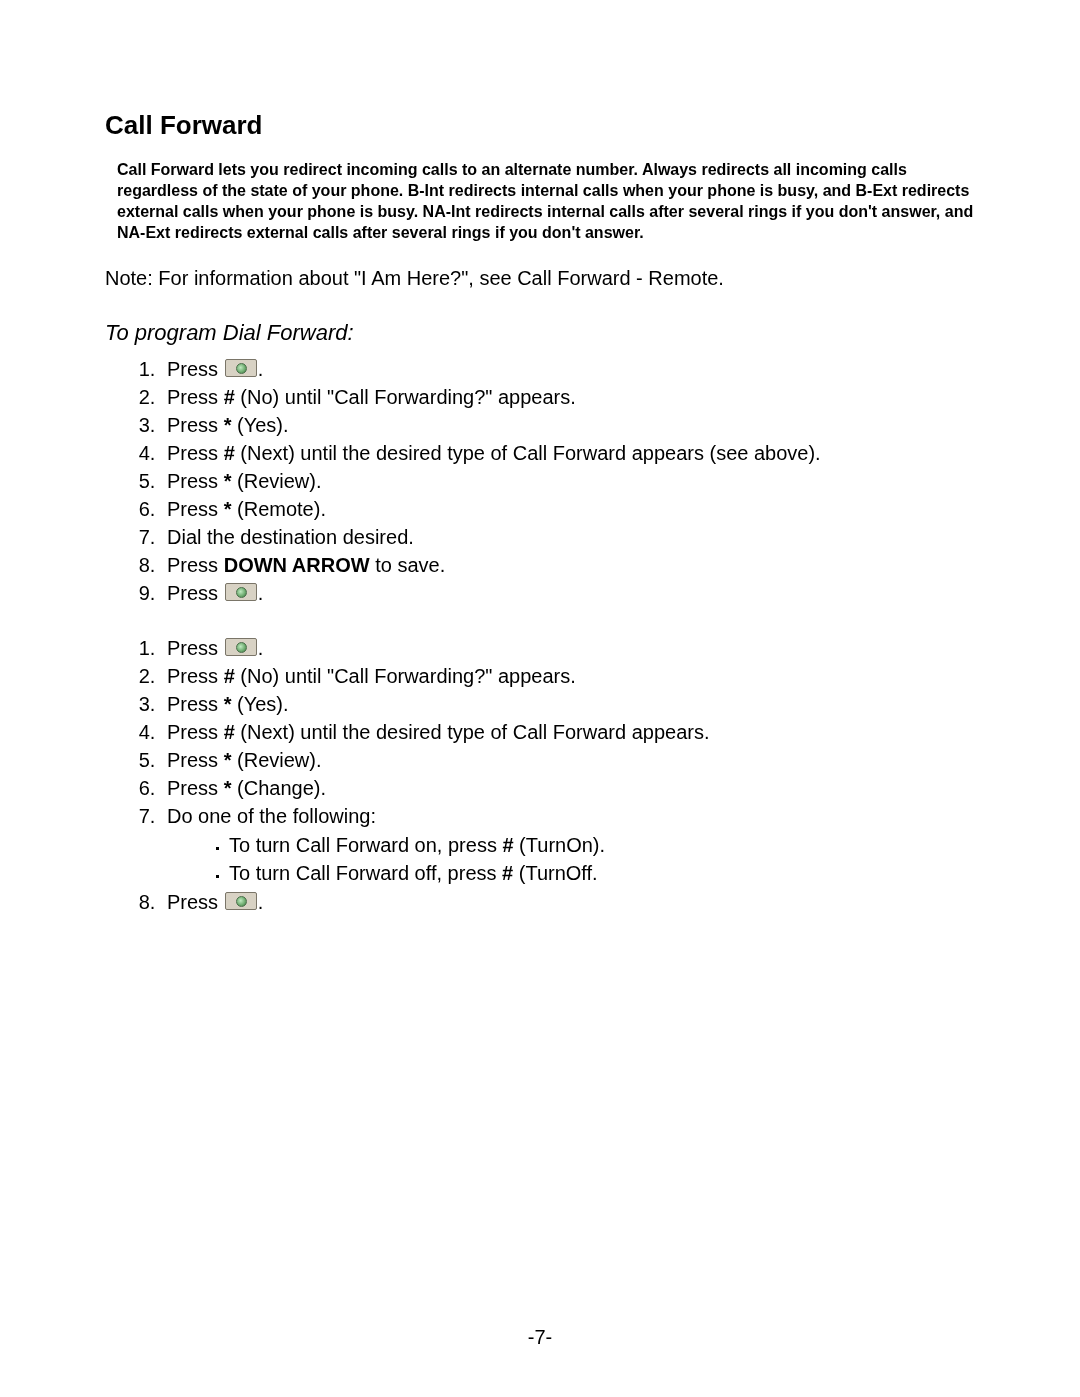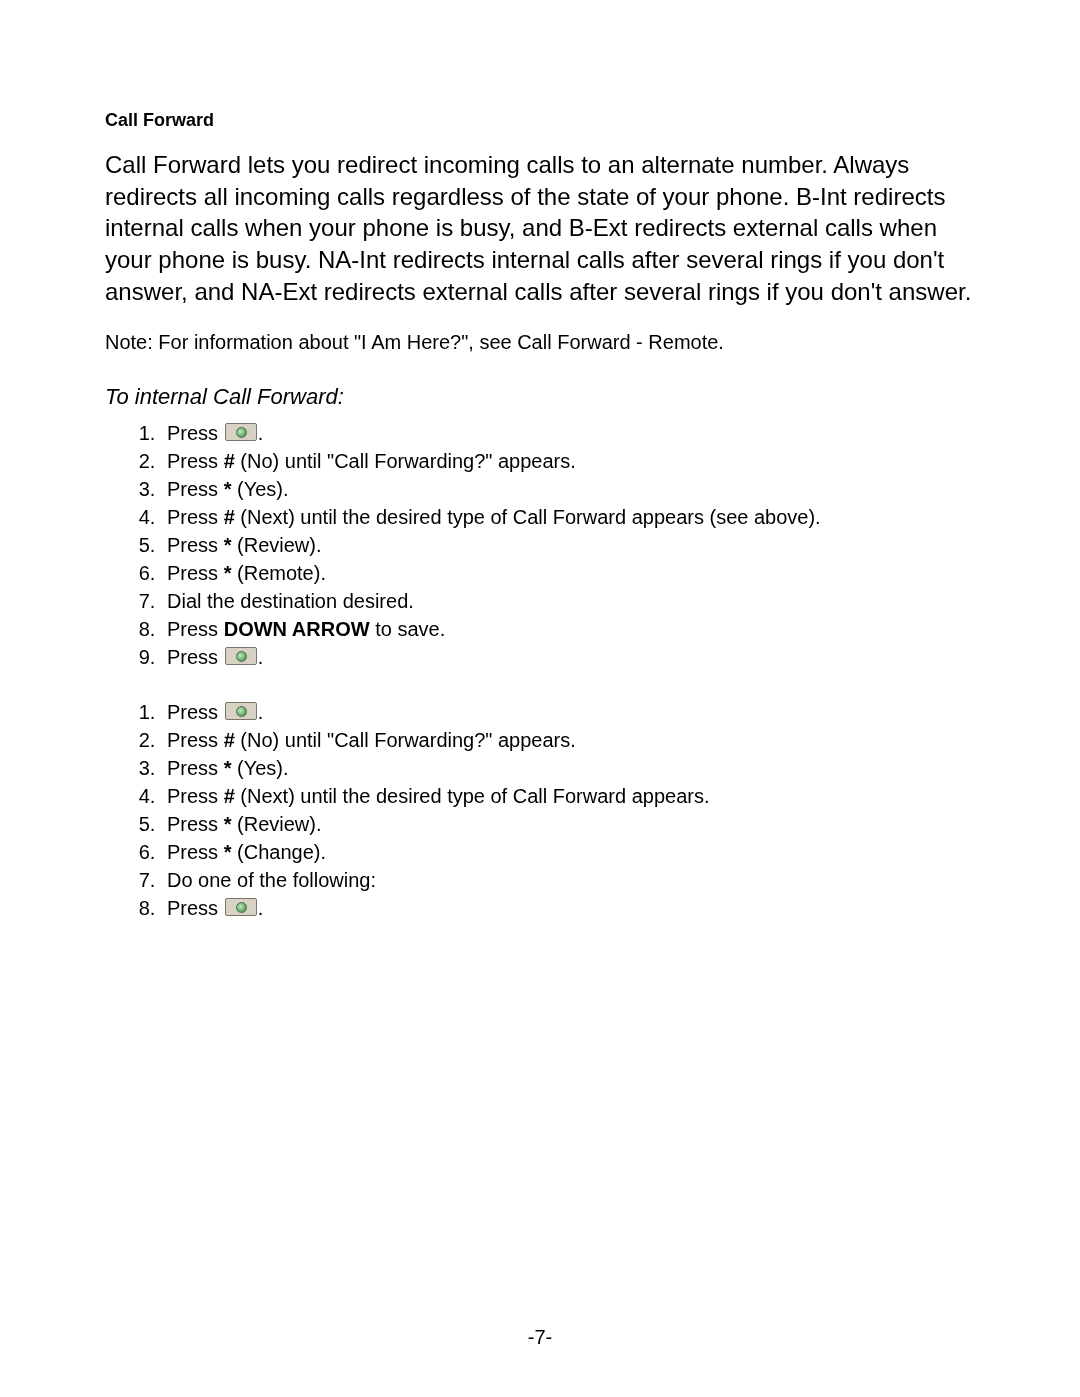--- a/index.html
+++ b/index.html
@@ -15,27 +15,28 @@
   .page {
     box-sizing: border-box;
     width: 1080px;
     min-height: 1397px;
     padding: 110px 105px 40px 105px;
     position: relative;
   }
   h2.section-title {
     font-family: Arial, Helvetica, sans-serif;
     font-weight: 700;
-    font-size: 18px;
+    font-size: 26px;
     margin: 0 0 18px 0;
   }
   p.body-text {
-    font-size: 24px;
+    font-size: 16px;
     line-height: 1.32;
-    margin: 0 0 22px 0;
+    margin: 0 0 22px 12px;
+    font-weight: bold;
   }
   p.note-text {
     font-size: 20px;
     line-height: 1.32;
     margin: 0 0 28px 0;
   }
   .note-label {
     font-weight: 400;
   }
   .subheading {
@@ -106,21 +107,21 @@
 <div class="page">
 
   <h2 class="section-title">Call Forward</h2>
 
   <p class="body-text">Call Forward lets you redirect incoming calls to an alternate number. Always redirects all incoming calls regardless of the state of your phone. B-Int redirects internal calls when your phone is busy, and B-Ext redirects external calls when your phone is busy. NA-Int redirects internal calls after several rings if you don't answer, and NA-Ext redirects external calls after several rings if you don't answer.</p>
 
   <p class="note-text">
     <span class="note-label">Note:</span><span> For information about "I Am Here?", see Call Forward - Remote.</span>
   </p>
 
-  <div class="subheading">To internal Call Forward:</div>
+  <div class="subheading">To program Dial Forward:</div>
 
   <ol class="steps">
     <li>
       <span>Press </span><span class="key-icon"></span><span>.</span>
     </li>
     <li>
       <span>Press </span><span class="bold">#</span><span> (No) until "Call Forwarding?" appears.</span>
     </li>
     <li>
       <span>Press </span><span class="bold">*</span><span> (Yes).</span>
@@ -158,20 +159,28 @@
       <span>Press </span><span class="bold">#</span><span> (Next) until the desired type of Call Forward appears.</span>
     </li>
     <li>
       <span>Press </span><span class="bold">*</span><span> (Review).</span>
     </li>
     <li>
       <span>Press </span><span class="bold">*</span><span> (Change).</span>
     </li>
     <li>
       <span>Do one of the following:</span>
+      <ul class="sublist">
+        <li>
+          <span>To turn Call Forward on, press </span><span class="bold">#</span><span> (TurnOn).</span>
+        </li>
+        <li>
+          <span>To turn Call Forward off, press </span><span class="bold">#</span><span> (TurnOff.</span>
+        </li>
+      </ul>
     </li>
     <li>
       <span>Press </span><span class="key-icon"></span><span>.</span>
     </li>
   </ol>
 
   <div class="page-number">-7-</div>
 
 </div>
 

